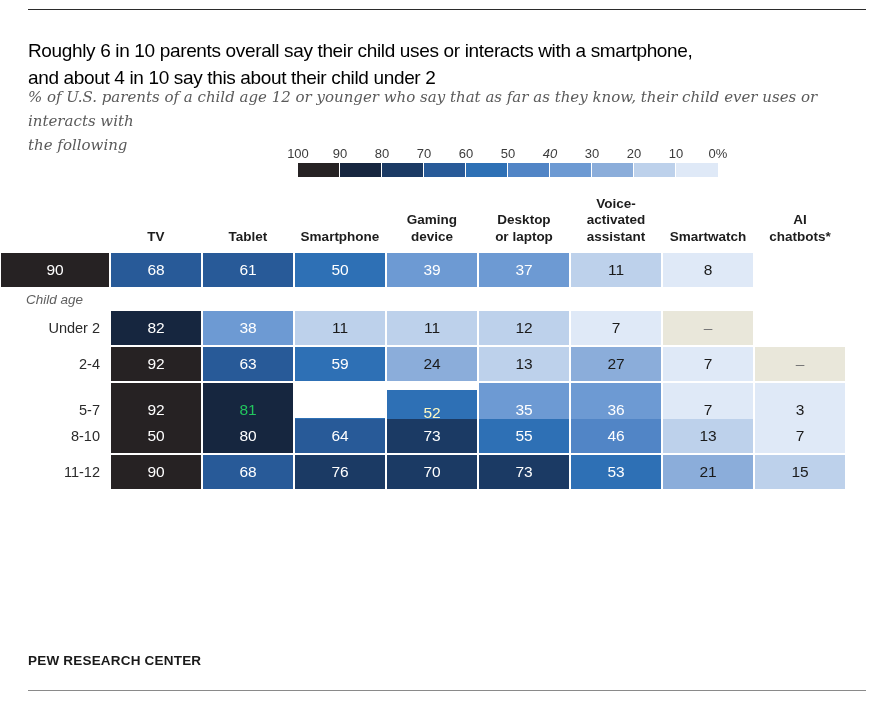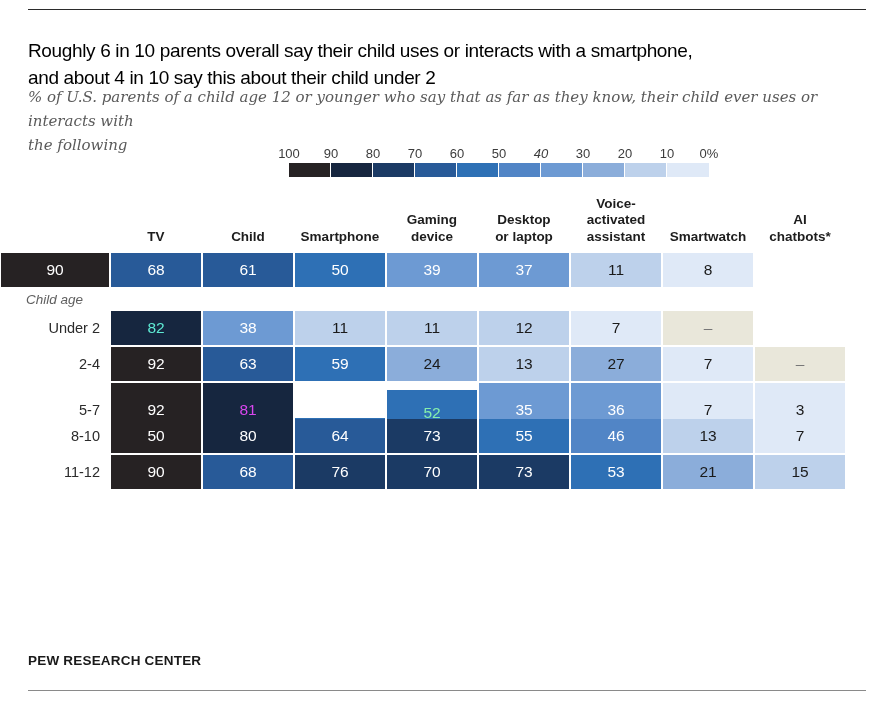--- a/index.html
+++ b/index.html
@@ -18,21 +18,21 @@
   #title span{display:block;}
 
   #subtitle{
     position:absolute;left:28px;top:85px;width:845px;
     font-family:"DejaVu Serif",serif;font-style:italic;
     font-size:15px;color:#5a5a5a;line-height:1.6;
   }
   #subtitle span{display:block;}
 
   
-  #legend{position:absolute;left:289px;top:146px;width:420px;height:32px;}
+  #legend{position:absolute;left:298px;top:146px;width:420px;height:32px;}
   .legend-num{
     position:absolute;top:0;width:32px;text-align:center;
     font-size:13px;color:#3c3c3c;
   }
   #legend-bar{position:absolute;left:0;top:17px;width:420px;height:14px;display:flex;}
   .legend-seg{width:42px;height:14px;box-sizing:border-box;border-right:1px solid #fff;}
   .legend-seg:last-child{border-right:none;}
 
   
   #heatmap{position:absolute;left:0;top:196px;width:846px;}
@@ -112,21 +112,21 @@
       </div>
   </div>
 
   <div id="heatmap">
     <div class="hrow">
         <div class="hcell"></div>
         <div class="hcell">
           <div>TV</div>
         </div>
         <div class="hcell">
-          <div>Child</div>
+          <div>Tablet</div>
         </div>
         <div class="hcell">
           <div>Smartphone</div>
         </div>
         <div class="hcell">
           <div>Gaming</div>
           <div>device</div>
         </div>
         <div class="hcell">
           <div>Desktop</div>
@@ -154,21 +154,21 @@
           <div class="cell" style="background: rgb(109, 154, 211); color: rgb(255, 255, 255);">39</div>
           <div class="cell" style="background: rgb(109, 154, 211); color: rgb(255, 255, 255);">37</div>
           <div class="cell" style="background: rgb(189, 209, 235); color: rgb(26, 26, 26);">11</div>
           <div class="cell" style="background: rgb(223, 233, 247); color: rgb(26, 26, 26);">8</div>
         </div>
         <div class="grow">
           <div class="lbl group-lbl">Child age</div>
         </div>
         <div class="trow">
           <div class="lbl">Under 2</div>
-          <div class="cell" style="background: rgb(22, 38, 63); color: #5eead4;">82</div>
+          <div class="cell" style="background: rgb(22, 38, 63); color: #ffffff;">82</div>
           <div class="cell" style="background: rgb(109, 154, 211); color: rgb(255, 255, 255);">38</div>
           <div class="cell" style="background: rgb(189, 209, 235); color: rgb(26, 26, 26);">11</div>
           <div class="cell" style="background: rgb(189, 209, 235); color: rgb(26, 26, 26);">11</div>
           <div class="cell" style="background: rgb(189, 209, 235); color: rgb(26, 26, 26);">12</div>
           <div class="cell" style="background: rgb(223, 233, 247); color: rgb(26, 26, 26);">7</div>
           <div class="cell" style="background: rgb(233, 231, 218); color: rgb(119, 119, 119);">–</div>
         </div>
         <div class="trow">
           <div class="lbl">2-4</div>
           <div class="cell" style="background: rgb(38, 34, 35); color: rgb(255, 255, 255);">92</div>
@@ -176,23 +176,23 @@
           <div class="cell" style="background: rgb(46, 112, 181); color: rgb(255, 255, 255);">59</div>
           <div class="cell" style="background: rgb(139, 173, 218); color: rgb(26, 26, 26);">24</div>
           <div class="cell" style="background: rgb(189, 209, 235); color: rgb(26, 26, 26);">13</div>
           <div class="cell" style="background: rgb(139, 173, 218); color: rgb(26, 26, 26);">27</div>
           <div class="cell" style="background: rgb(223, 233, 247); color: rgb(26, 26, 26);">7</div>
           <div class="cell" style="background: rgb(233, 231, 218); color: rgb(119, 119, 119);">–</div>
         </div>
         <div class="trow">
           <div class="lbl">5-7</div>
           <div class="cell" style="background: rgb(38, 34, 35); color: rgb(255, 255, 255);">92</div>
-          <div class="cell" style="background: rgb(22, 38, 63); color: #d946ef;">81</div>
+          <div class="cell" style="background: rgb(22, 38, 63); color: #22c55e;">81</div>
           <div class="cell" style="background: rgb(46, 112, 181); color: rgb(255, 255, 255); margin-top: 36px;">58</div>
-          <div class="cell" style="background: rgb(46, 112, 181); color: #86efac; margin-top: 8px;">52</div>
+          <div class="cell" style="background: rgb(46, 112, 181); color: #fef9c3; margin-top: 8px;">52</div>
           <div class="cell" style="background: rgb(109, 154, 211); color: rgb(255, 255, 255);">35</div>
           <div class="cell" style="background: rgb(109, 154, 211); color: rgb(255, 255, 255);">36</div>
           <div class="cell" style="background: rgb(223, 233, 247); color: rgb(26, 26, 26);">7</div>
           <div class="cell" style="background: rgb(223, 233, 247); color: rgb(26, 26, 26);">3</div>
         </div>
         <div class="trow">
           <div class="lbl">8-10</div>
           <div class="cell" style="background: rgb(38, 34, 35); color: rgb(255, 255, 255);">50</div>
           <div class="cell" style="background: rgb(22, 38, 63); color: rgb(255, 255, 255);">80</div>
           <div class="cell" style="background: rgb(40, 90, 152); color: rgb(255, 255, 255);">64</div>

